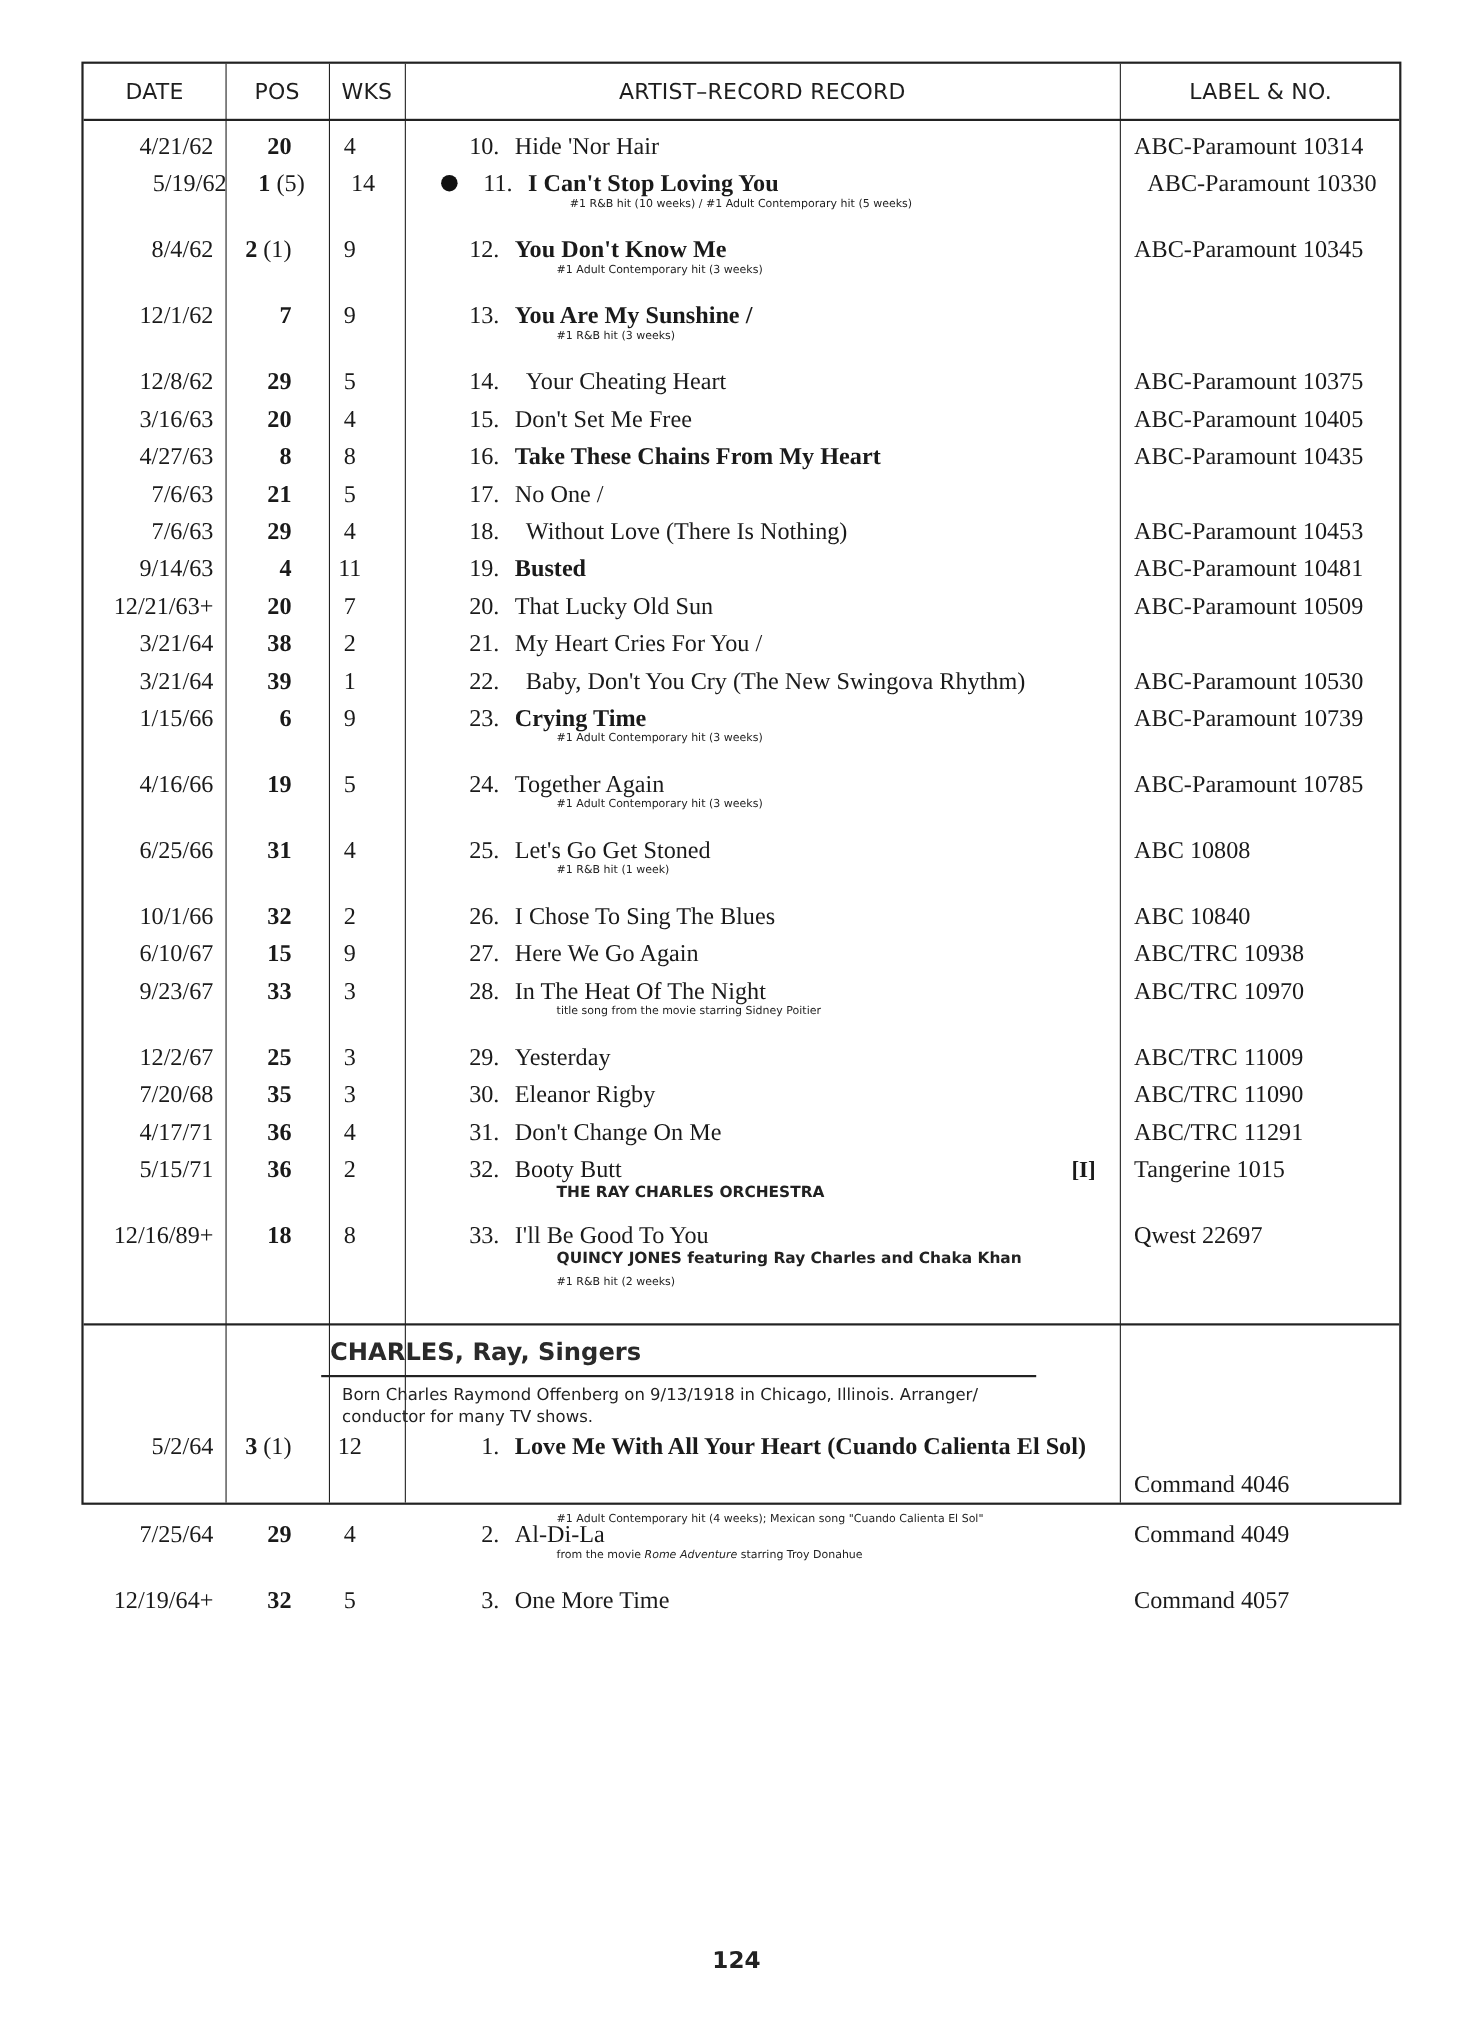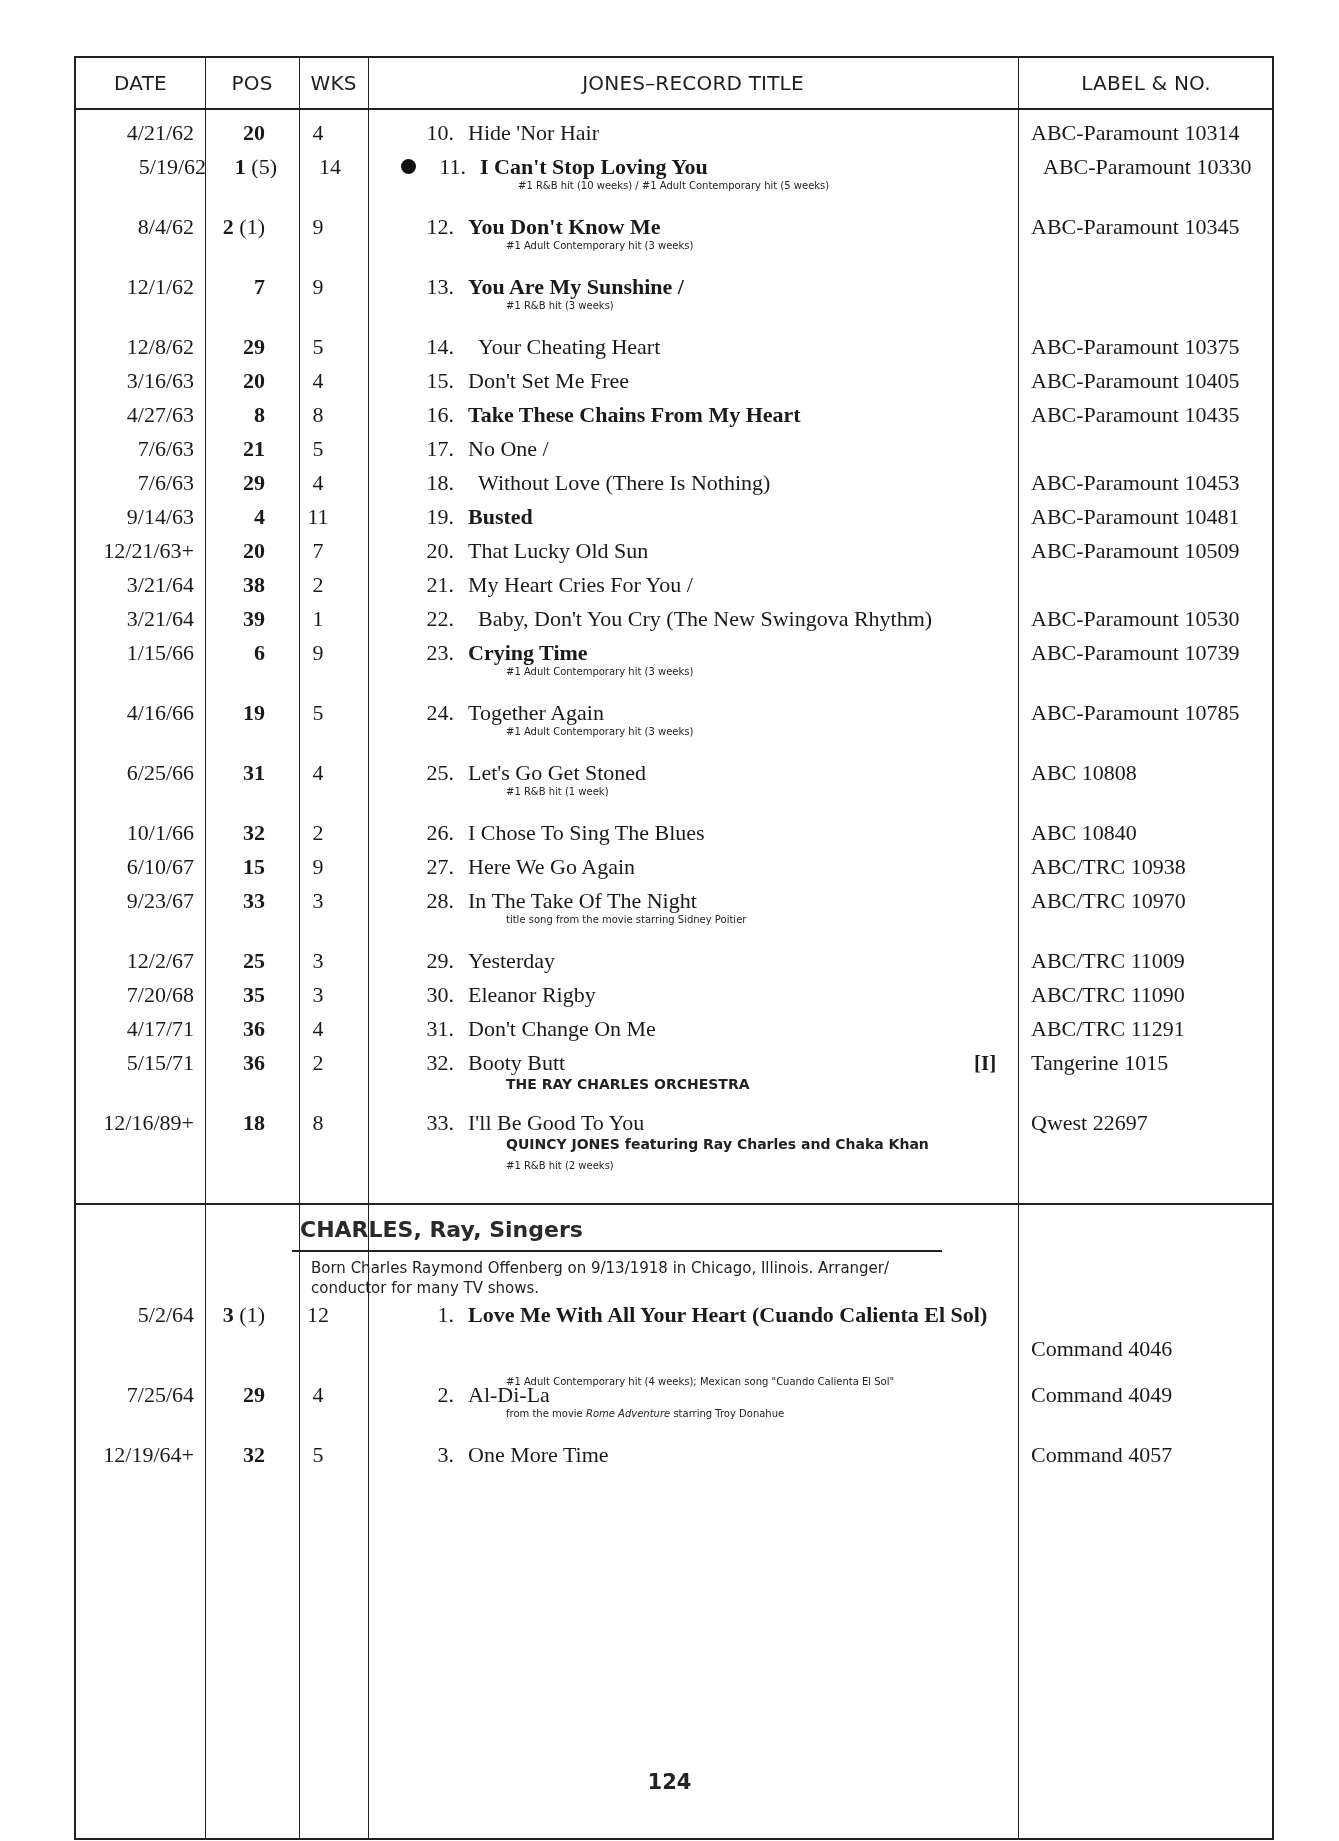--- a/index.html
+++ b/index.html
@@ -2,21 +2,21 @@
 <html><head>
 <meta charset="utf-8">
 <style>
   html, body { margin: 0; padding: 0; }
   body {
     width: 1339px; height: 1841px; position: relative; overflow: hidden;
     background: #ffffff; color: #1a1a1a;
     font-family: "Liberation Serif", serif;
   }
   .table-frame {
-    position: absolute; left: 74px; top: 56px; width: 1200px; height: 1784px;
+    position: absolute; left: 74px; top: 56px; width: 1200px; height: 1312px;
     border: 2px solid #222; box-sizing: border-box;
   }
   .vline { position: absolute; top: 0; bottom: 0; width: 0; border-left: 1.5px solid #222; }
   .hline { position: absolute; left: 0; right: 0; height: 0; border-top: 2px solid #222; }
   .header-cell {
     position: absolute; top: 0; height: 50px; display: flex; align-items: center; justify-content: center;
     font-family: "DejaVu Sans", sans-serif; font-size: 20px; color: #1e1e1e; letter-spacing: 0.2px;
   }
   .row { position: absolute; left: 0; width: 1200px; height: 34px; }
   .cell { position: absolute; top: 0; font-size: 22px; line-height: 34px; white-space: nowrap; }
@@ -52,21 +52,21 @@
   .italic { font-style: italic; }
 </style>
 </head>
 <body>
 
 <div class="table-frame">
 
   <div class="header-cell" style="left:0;width:129px;">DATE</div>
   <div class="header-cell" style="left:129px;width:94px;">POS</div>
   <div class="header-cell" style="left:223px;width:69px;">WKS</div>
-  <div class="header-cell" style="left:292px;width:650px;">JONES–RECORD TITLE</div>
+  <div class="header-cell" style="left:292px;width:650px;">ARTIST–RECORD RECORD</div>
   <div class="header-cell" style="left:942px;width:256px;">LABEL &amp; NO.</div>
 
   <div class="hline" style="top:50px;"></div>
   <div class="vline" style="left:129px;"></div>
   <div class="vline" style="left:223px;"></div>
   <div class="vline" style="left:292px;"></div>
   <div class="vline" style="left:942px;"></div>
   <div class="hline" style="top:1145px;"></div>
 
   <div id="rows-section1">
@@ -216,21 +216,21 @@
         <div class="cell wks">9</div>
         <div class="cell num">27.</div>
         <div class="cell title">Here We Go Again</div>
         <div class="cell label">ABC/TRC 10938</div>
       </div>
       <div class="row" style="top: 826px; padding-left: 42px;">
         <div class="cell date">9/23/67</div>
         <div class="cell pos">33</div>
         <div class="cell wks">3</div>
         <div class="cell num">28.</div>
-        <div class="cell title">In The Take Of The Night</div>
+        <div class="cell title">In The Heat Of The Night</div>
         <div class="cell label">ABC/TRC 10970</div>
         <div class="note" style="left: 430px; top: 30px;">title song from the movie starring Sidney Poitier</div>
       </div>
       <div class="row" style="top: 886px;">
         <div class="cell date">12/2/67</div>
         <div class="cell pos">25</div>
         <div class="cell wks">3</div>
         <div class="cell num">29.</div>
         <div class="cell title">Yesterday</div>
         <div class="cell label">ABC/TRC 11009</div>

